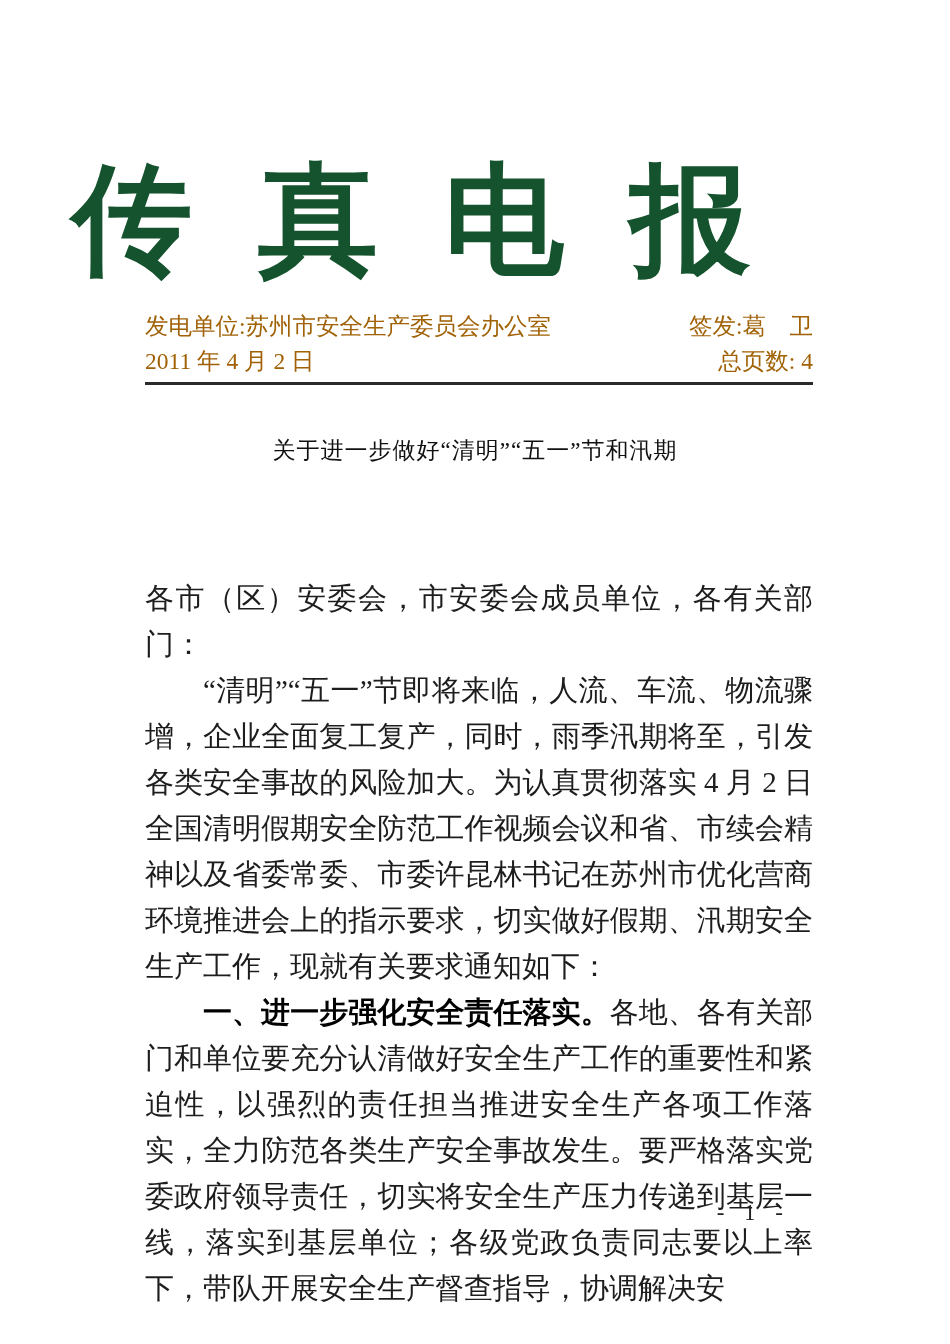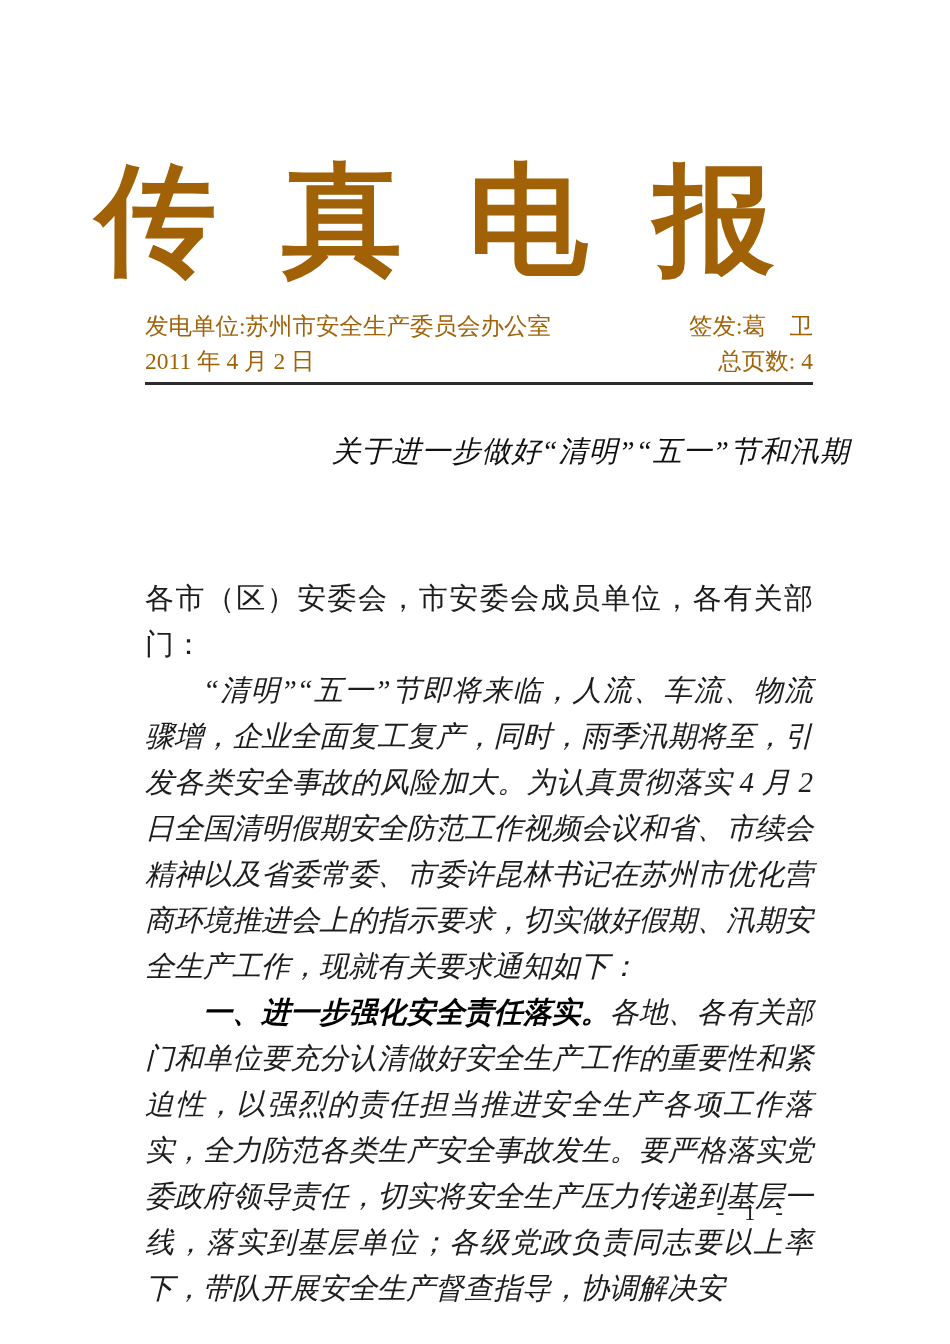--- a/index.html
+++ b/index.html
@@ -11,28 +11,28 @@
     overflow: hidden;
     color: #1c1c1c;
     font-family: "Liberation Serif", "DejaVu Serif", serif;
   }
   .fax-title {
     position: absolute;
     top: 138px;
     left: 0;
     width: 766px;
     box-sizing: border-box;
-    padding-left: 96px;
+    padding-left: 72px;
     text-align: center;
     font-size: 120px;
     line-height: 165px;
     font-weight: bold;
     letter-spacing: 66px;
     white-space: nowrap;
-    color: #a16207;
+    color: #14532d;
   }
   .meta {
     position: absolute;
     left: 145px;
     top: 309px;
     width: 668px;
     font-size: 23.5px;
     color: #a16207;
   }
   .meta-row {
@@ -44,40 +44,39 @@
   .meta-rule {
     border-top: 3px solid #2b2b2b;
     margin-top: 3px;
     height: 0;
   }
   .doc-title {
     position: absolute;
     left: 100px;
     top: 424px;
     width: 750px;
-    text-align: right;
-    font-size: 29px;
+    text-align: center;
+    font-size: 23px;
     line-height: 54px;
     letter-spacing: 1px;
     color: #101010;
-    font-style: italic;
   }
   .body-text {
     position: absolute;
     left: 145px;
     top: 575px;
     width: 668px;
     font-size: 29px;
     line-height: 46px;
     text-align: justify;
     text-justify: inter-character;
     color: #1d1d1d;
   }
   .body-text p { margin: 0; padding: 0; }
-  .indent { text-indent: 2em; font-style: italic; }
+  .indent { text-indent: 2em; }
   .lead {
     font-family: "Liberation Sans", "DejaVu Sans", sans-serif;
     font-weight: bold;
     color: #000000;
   }
   .page-number {
     position: absolute;
     top: 1200px;
     right: 160px;
     font-size: 23px;

